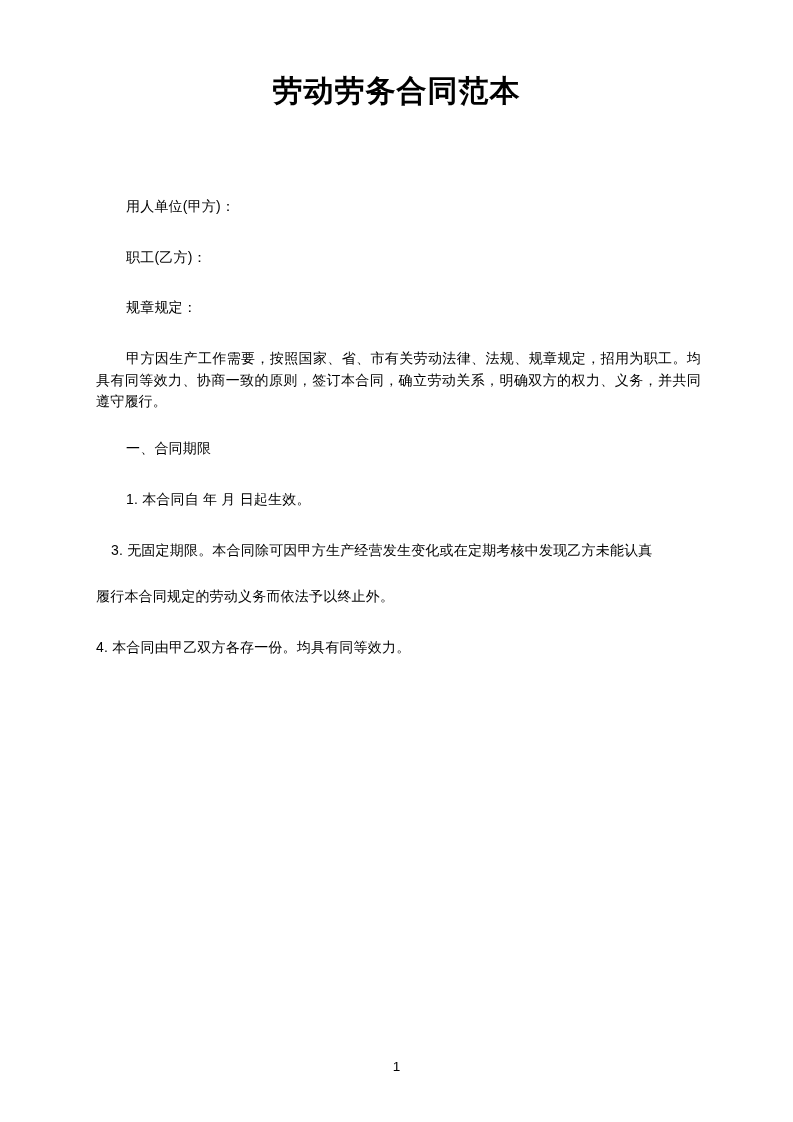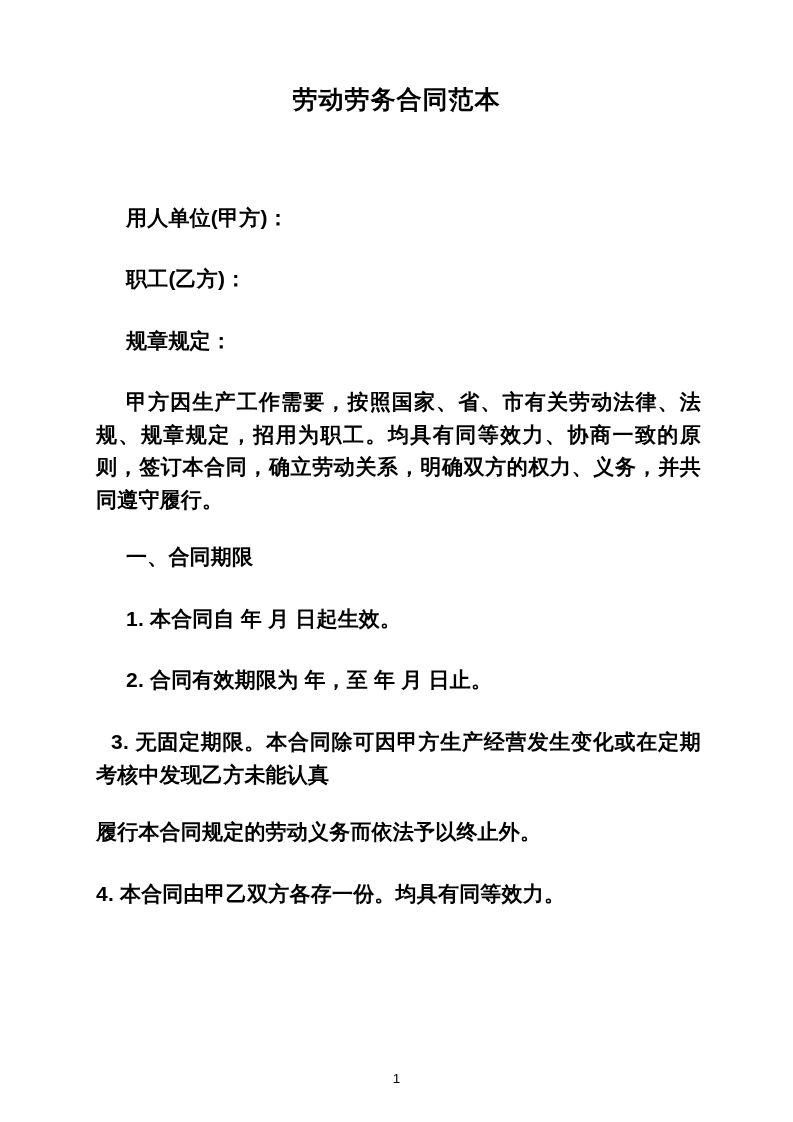--- a/index.html
+++ b/index.html
@@ -17,39 +17,38 @@
   }
   .page {
     width: 793px;
     height: 1122px;
     box-sizing: border-box;
     padding: 0;
     position: relative;
   }
   .doc-title {
     text-align: center;
-    font-size: 25px;
+    font-size: 30px;
     font-weight: bold;
     letter-spacing: 1px;
-    margin: 12px;
+    margin: 0;
     padding-top: 71px;
     line-height: 1.3;
   }
   .body-block {
     margin-top: 86px;
     padding-left: 96px;
     padding-right: 92px;
   }
   .para {
-    font-size: 21px;
+    font-size: 14px;
     line-height: 1.55;
     margin: 0 0 29px 0;
     text-align: justify;
     letter-spacing: 0.2px;
-    font-weight: bold;
   }
   .indent-1 {
     text-indent: 30px;
   }
   .indent-half {
     text-indent: 15px;
   }
   .para-flow {
     margin-bottom: 25px;
   }
@@ -69,20 +68,19 @@
 
   <h1 class="doc-title">劳动劳务合同范本</h1>
 
   <div class="body-block">
     <p class="para indent-1">用人单位(甲方)：</p>
     <p class="para indent-1">职工(乙方)：</p>
     <p class="para indent-1">规章规定：</p>
     <p class="para indent-1 para-flow">甲方因生产工作需要，按照国家、省、市有关劳动法律、法规、规章规定，招用为职工。均具有同等效力、协商一致的原则，签订本合同，确立劳动关系，明确双方的权力、义务，并共同遵守履行。</p>
     <p class="para indent-1">一、合同期限</p>
     <p class="para indent-1">1. 本合同自 年 月 日起生效。</p>
-    <p class="para indent-1">2. 合同有效期限为 年，至 年 月 日止。</p>
     <p class="para indent-half para-flow">3. 无固定期限。本合同除可因甲方生产经营发生变化或在定期考核中发现乙方未能认真</p>
     <p class="para">履行本合同规定的劳动义务而依法予以终止外。</p>
     <p class="para">4. 本合同由甲乙双方各存一份。均具有同等效力。</p>
   </div>
 
   <div class="page-number">1</div>
 </div>
 
 </body></html>

